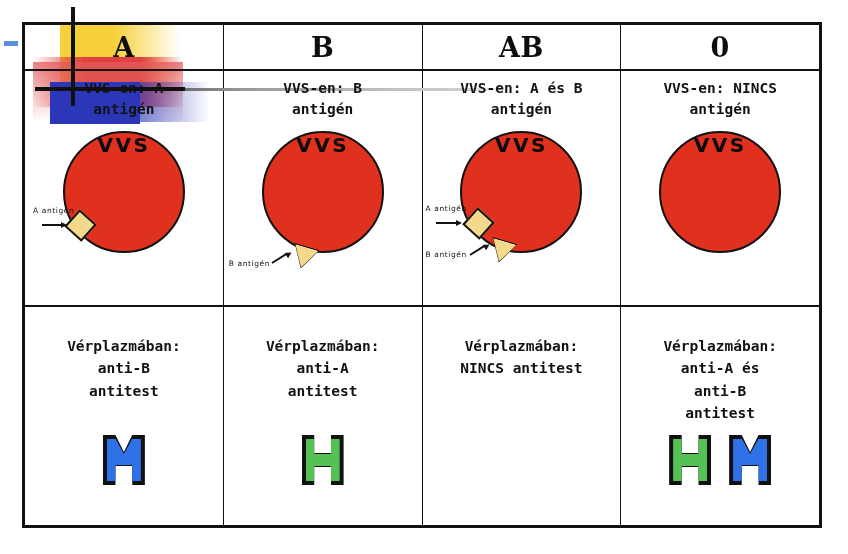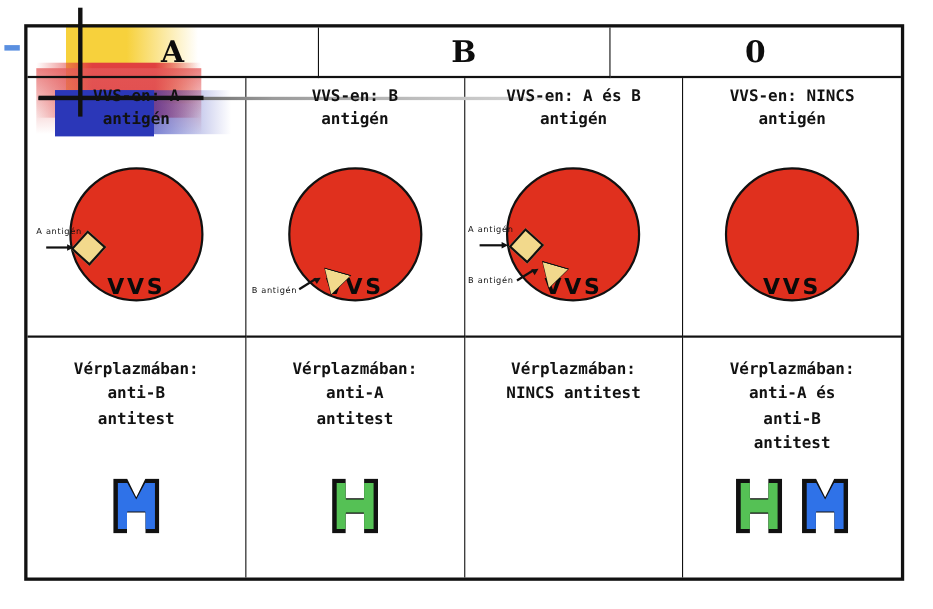--- a/index.html
+++ b/index.html
@@ -86,23 +86,23 @@
     line-height:1.45;text-align:center;
     font-family:"DejaVu Sans Mono", monospace;
     position:relative;z-index:3;
     white-space:pre-line;
   }
 
   
   .rbc-wrap{position:relative;width:100%;flex:1;}
   .rbc{
     position:absolute;left:50%;transform:translateX(-50%);
-    top:32px;width:118px;height:118px;border-radius:50%;
+    top:11px;width:118px;height:118px;border-radius:50%;
     background:#e0301e;border:2.5px solid #111111;
-    display:flex;align-items:flex-end;justify-content:center;
+    display:flex;align-items:flex-start;justify-content:center;
   }
   .rbc-text{
     font-family:"DejaVu Sans", sans-serif;
     font-weight:bold;font-size:20px;color:#0a0a0a;letter-spacing:2.5px;
   }
 
   
   .ag-a{
     position:absolute;width:19px;height:19px;
     background:#f2d98c;border:2px solid #111111;
@@ -140,21 +140,21 @@
   .arrow-diag-head{
     position:absolute;width:0;height:0;
     border-top:3.5px solid transparent;
     border-bottom:3.5px solid transparent;
     border-left:6px solid #111111;
     transform:rotate(-32deg);
   }
 
   
   .plasma-text{
-    margin-top:18px;
+    margin-top:28px;
     font-size:14.5px;font-weight:bold;color:#121212;
     line-height:1.55;text-align:center;
     white-space:pre-line;
     font-family:"DejaVu Sans Mono", monospace;
   }
   .ab-row{
     position:absolute;left:0;right:0;bottom:40px;
     display:flex;justify-content:center;align-items:flex-end;gap:18px;
   }
   .ab{
@@ -202,20 +202,23 @@
   <div class="deco deco-dash"></div>
 
   <div class="table">
 
     <div class="row row-head">
       <div class="cell rule-h">
         <span class="blood-label">A</span>
       </div>
       <div class="cell rule-h">
         <span class="blood-label">B</span>
+      </div>
+      <div class="cell rule-h">
+        <span class="blood-label">AB</span>
       </div>
       <div class="cell rule-h">
         <span class="blood-label">0</span>
       </div>
     </div>
 
     <div class="row row-cells">
 
       <div class="cell rule-h">
         <div class="antigen-text">VVS-en: A

